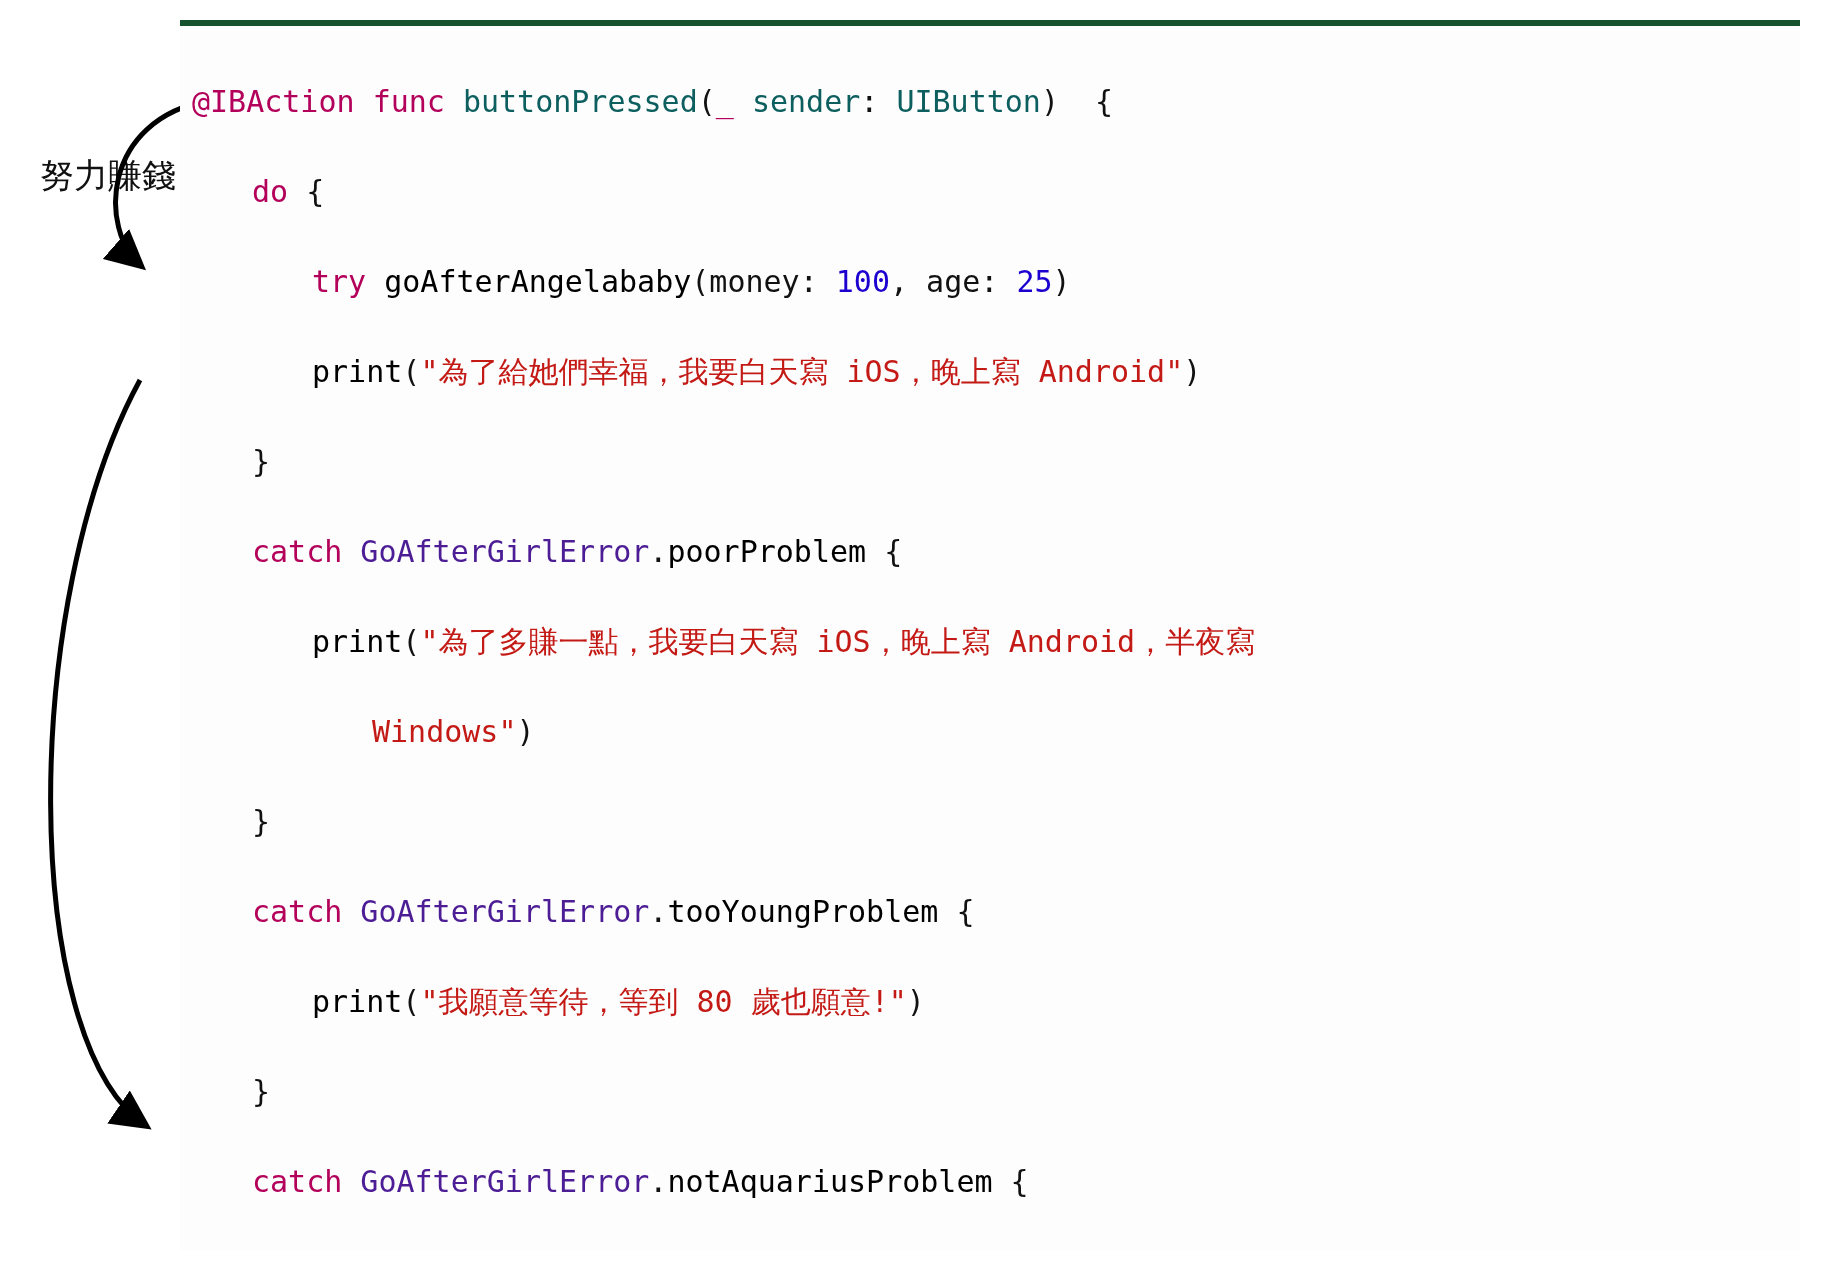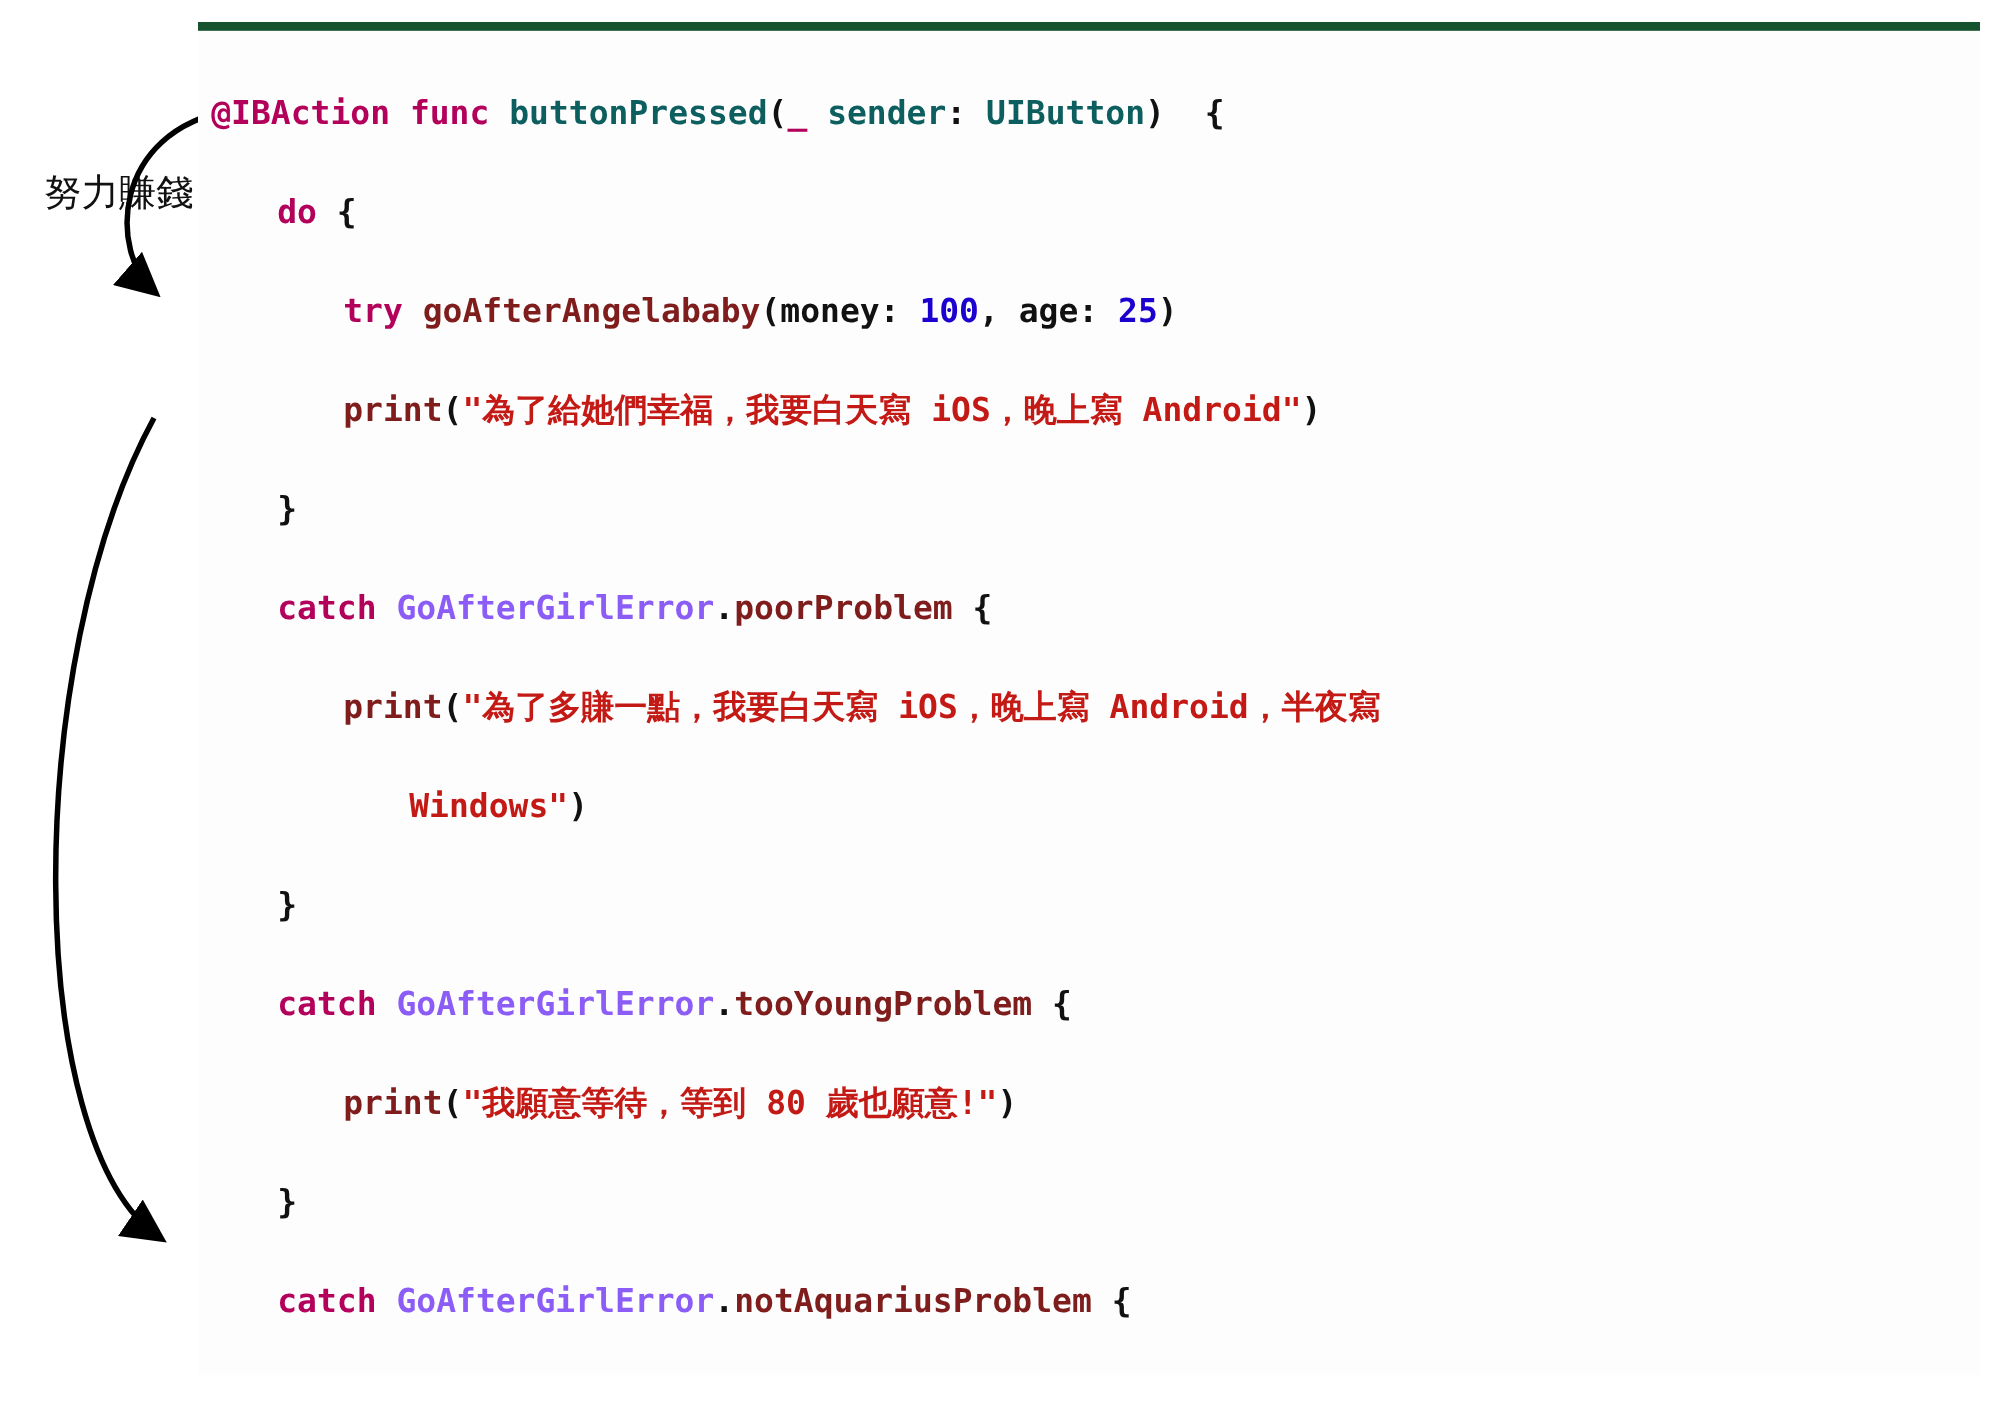--- a/index.html
+++ b/index.html
@@ -26,36 +26,35 @@
     font-size: 34px;
     color: #111;
   }
   .code-block {
     position: absolute;
     left: 180px;
     top: 20px;
     right: 30px;
     bottom: 30px;
     background: #fdfdfd;
-    border-top: 8px solid #14532d;
+    border-top: 6px solid #14532d;
     padding: 8px 6px 12px 12px;
     white-space: pre;
-    font-weight: bold;
   }
   .code-line {
     display: block;
   }
   .tok-attr   { color: #b3005a; } 
   .tok-key    { color: #b3005a; } 
   .tok-name   { color: #0d5f5f; } 
   .tok-punct  { color: #111; }
-  .tok-id     { color: #8b5cf6; }
+  .tok-id     { color: #4c1d95; }
   .tok-num    { color: #1c00cf; }
   .tok-str    { color: #c41a16; }
-  .tok-call   { color: #7f1d1d; }
+  .tok-call   { color: #000000; }
   .indent1 { padding-left: 60px; display: inline-block; }
   .indent2 { padding-left: 120px; display: inline-block; }
   .indent3 { padding-left: 180px; display: inline-block; }
   .arrow-svg {
     position: absolute;
     left: 40px;
     top: 0;
     width: 260px;
     height: 1260px;
     pointer-events: none;

